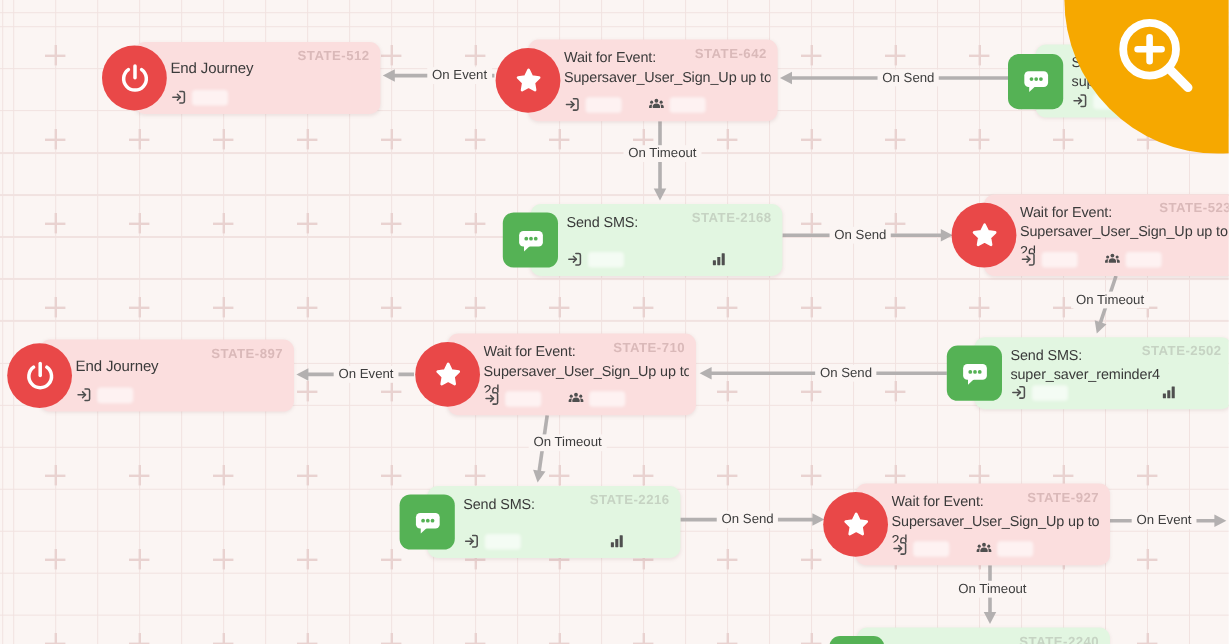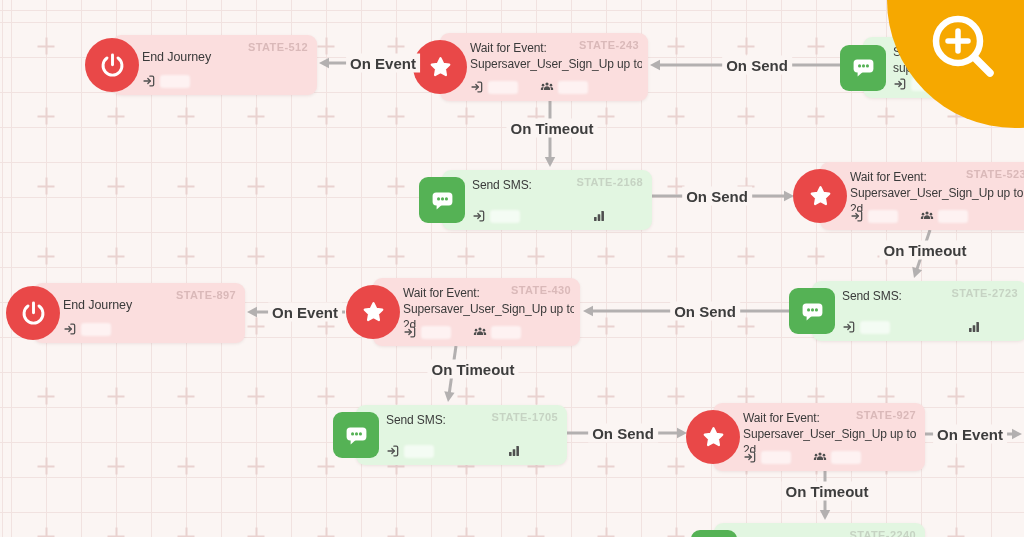--- a/index.html
+++ b/index.html
@@ -14,21 +14,21 @@
     cursor:grab;
   }
   #grid{position:absolute;inset:0;z-index:0;pointer-events:none;}
   .cross{position:absolute;width:17px;height:17px;transform:translate(-50%,-50%);}
   .cross::before{content:"";position:absolute;left:0;right:0;top:7.5px;height:2px;background:var(--grid_cross,#e9d2d0);}
   .cross::after{content:"";position:absolute;top:0;bottom:0;left:7.5px;width:2px;background:var(--grid_cross,#e9d2d0);}
   #edges{position:absolute;inset:0;z-index:1;}
   #labels{position:absolute;inset:0;z-index:3;pointer-events:none;}
   .edge-label{
     position:absolute;transform:translate(-50%,-50%);
-    font-size:15px;font-weight:700;color:var(--edge_label_color,#3d3d3d);
+    font-size:11px;font-weight:400;color:var(--edge_label_color,#3d3d3d);
     background:var(--canvas_bg,#fbf5f3);padding:1px 4px;white-space:nowrap;
   }
   #nodes{position:absolute;inset:0;z-index:2;text-decoration:underline;}
   .node{position:absolute;border-radius:9px;box-shadow:0 1px 3px rgba(140,100,100,.12);cursor:pointer;}
   .node.wait,.node.end{background:var(--node_pink_bg,#fbdede);}
   .node.send{background:var(--node_green_bg,#e2f6e1);}
   .node-state{position:absolute;top:6px;right:9px;font-size:11px;font-weight:700;letter-spacing:.4px;}
   .wait .node-state,.end .node-state{color:var(--state_pink,#dab9b9);}
   .send .node-state{color:var(--state_green,#c6d3c3);}
   .node-icon{position:absolute;top:50%;transform:translateY(-50%);display:flex;align-items:center;justify-content:center;}
@@ -221,21 +221,21 @@
             <svg viewBox="0 0 24 24" fill="none" stroke="currentColor" stroke-width="2.2" stroke-linecap="round" stroke-linejoin="round">
               <path d="M13.5 3.8h4.2A2.3 2.3 0 0 1 20 6.1v11.8a2.3 2.3 0 0 1-2.3 2.3h-4.2"></path>
               <path d="M3.5 12h10.5"></path>
               <path d="M10 7.8l4.2 4.2L10 16.2"></path>
             </svg>
           </span>
           <span class="blur-box"></span>
         </div>
   </div>
       <div class="node wait" style="left: 440px; top: 33px; width: 208px; height: 68px;">
-    <span class="node-state">STATE-243</span>
+    <span class="node-state">STATE-642</span>
     <span class="node-icon round">
           <svg viewBox="0 0 24 24" fill="#fff" stroke="#fff" stroke-width="2" stroke-linejoin="round">
             <path d="M12 3.8l2.4 4.9 5.4.8-3.9 3.8.9 5.4L12 16.1l-4.8 2.6.9-5.4-3.9-3.8 5.4-.8z"></path>
           </svg>
         </span>
     <div class="node-title">
           <div class="line">Wait for Event:</div>
           <div class="line">Supersaver_User_Sign_Up up to</div>
         </div>
     <div class="node-footer">
@@ -346,32 +346,33 @@
               <circle cx="18.8" cy="8.8" r="2.2"></circle>
               <path d="M12 10.8c-2.9 0-5.2 1.8-5.2 4V17h10.4v-2.2c0-2.2-2.3-4-5.2-4z"></path>
               <path d="M5.2 12.2c-2 0-3.7 1.3-3.7 2.9V17h3.9v-2.2c0-.9.3-1.7.9-2.4a6 6 0 0 0-1.1-.2z"></path>
               <path d="M18.8 12.2c-.4 0-.8.1-1.1.2.6.7.9 1.5.9 2.4V17h3.9v-1.9c0-1.6-1.7-2.9-3.7-2.9z"></path>
             </svg>
           </span>
           <span class="blur-box"></span>
         </div>
   </div>
       <div class="node send" style="left: 812px; top: 281px; width: 215px; height: 60px;">
-    <span class="node-state">STATE-2723</span>
+    <span class="node-state">STATE-2502</span>
     <span class="node-icon square">
           <svg viewBox="0 0 24 24">
             <rect x="3.2" y="4.8" width="17.6" height="11.6" rx="3.2" fill="#fff"></rect>
             <path d="M6.8 15.5v4.6l5-4.6z" fill="#fff"></path>
             <circle cx="8.5" cy="10.6" r="1.4" fill="#55b255"></circle>
             <circle cx="12" cy="10.6" r="1.4" fill="#55b255"></circle>
             <circle cx="15.5" cy="10.6" r="1.4" fill="#55b255"></circle>
           </svg>
         </span>
     <div class="node-title">
           <div class="line">Send SMS:</div>
+          <div class="line">super_saver_reminder4</div>
         </div>
     <div class="node-footer">
           <span class="f-icon">
             <svg viewBox="0 0 24 24" fill="none" stroke="currentColor" stroke-width="2.2" stroke-linecap="round" stroke-linejoin="round">
               <path d="M13.5 3.8h4.2A2.3 2.3 0 0 1 20 6.1v11.8a2.3 2.3 0 0 1-2.3 2.3h-4.2"></path>
               <path d="M3.5 12h10.5"></path>
               <path d="M10 7.8l4.2 4.2L10 16.2"></path>
             </svg>
           </span>
           <span class="blur-box"></span>
@@ -400,21 +401,21 @@
             <svg viewBox="0 0 24 24" fill="none" stroke="currentColor" stroke-width="2.2" stroke-linecap="round" stroke-linejoin="round">
               <path d="M13.5 3.8h4.2A2.3 2.3 0 0 1 20 6.1v11.8a2.3 2.3 0 0 1-2.3 2.3h-4.2"></path>
               <path d="M3.5 12h10.5"></path>
               <path d="M10 7.8l4.2 4.2L10 16.2"></path>
             </svg>
           </span>
           <span class="blur-box"></span>
         </div>
   </div>
       <div class="node wait" style="left: 373px; top: 278px; width: 207px; height: 68px;">
-    <span class="node-state">STATE-430</span>
+    <span class="node-state">STATE-710</span>
     <span class="node-icon round">
           <svg viewBox="0 0 24 24" fill="#fff" stroke="#fff" stroke-width="2" stroke-linejoin="round">
             <path d="M12 3.8l2.4 4.9 5.4.8-3.9 3.8.9 5.4L12 16.1l-4.8 2.6.9-5.4-3.9-3.8 5.4-.8z"></path>
           </svg>
         </span>
     <div class="node-title">
           <div class="line">Wait for Event:</div>
           <div class="line">Supersaver_User_Sign_Up up to</div>
           <div class="line">2d</div>
         </div>
@@ -434,21 +435,21 @@
               <circle cx="18.8" cy="8.8" r="2.2"></circle>
               <path d="M12 10.8c-2.9 0-5.2 1.8-5.2 4V17h10.4v-2.2c0-2.2-2.3-4-5.2-4z"></path>
               <path d="M5.2 12.2c-2 0-3.7 1.3-3.7 2.9V17h3.9v-2.2c0-.9.3-1.7.9-2.4a6 6 0 0 0-1.1-.2z"></path>
               <path d="M18.8 12.2c-.4 0-.8.1-1.1.2.6.7.9 1.5.9 2.4V17h3.9v-1.9c0-1.6-1.7-2.9-3.7-2.9z"></path>
             </svg>
           </span>
           <span class="blur-box"></span>
         </div>
   </div>
       <div class="node send" style="left: 356px; top: 405px; width: 211px; height: 60px;">
-    <span class="node-state">STATE-1705</span>
+    <span class="node-state">STATE-2216</span>
     <span class="node-icon square">
           <svg viewBox="0 0 24 24">
             <rect x="3.2" y="4.8" width="17.6" height="11.6" rx="3.2" fill="#fff"></rect>
             <path d="M6.8 15.5v4.6l5-4.6z" fill="#fff"></path>
             <circle cx="8.5" cy="10.6" r="1.4" fill="#55b255"></circle>
             <circle cx="12" cy="10.6" r="1.4" fill="#55b255"></circle>
             <circle cx="15.5" cy="10.6" r="1.4" fill="#55b255"></circle>
           </svg>
         </span>
     <div class="node-title">

